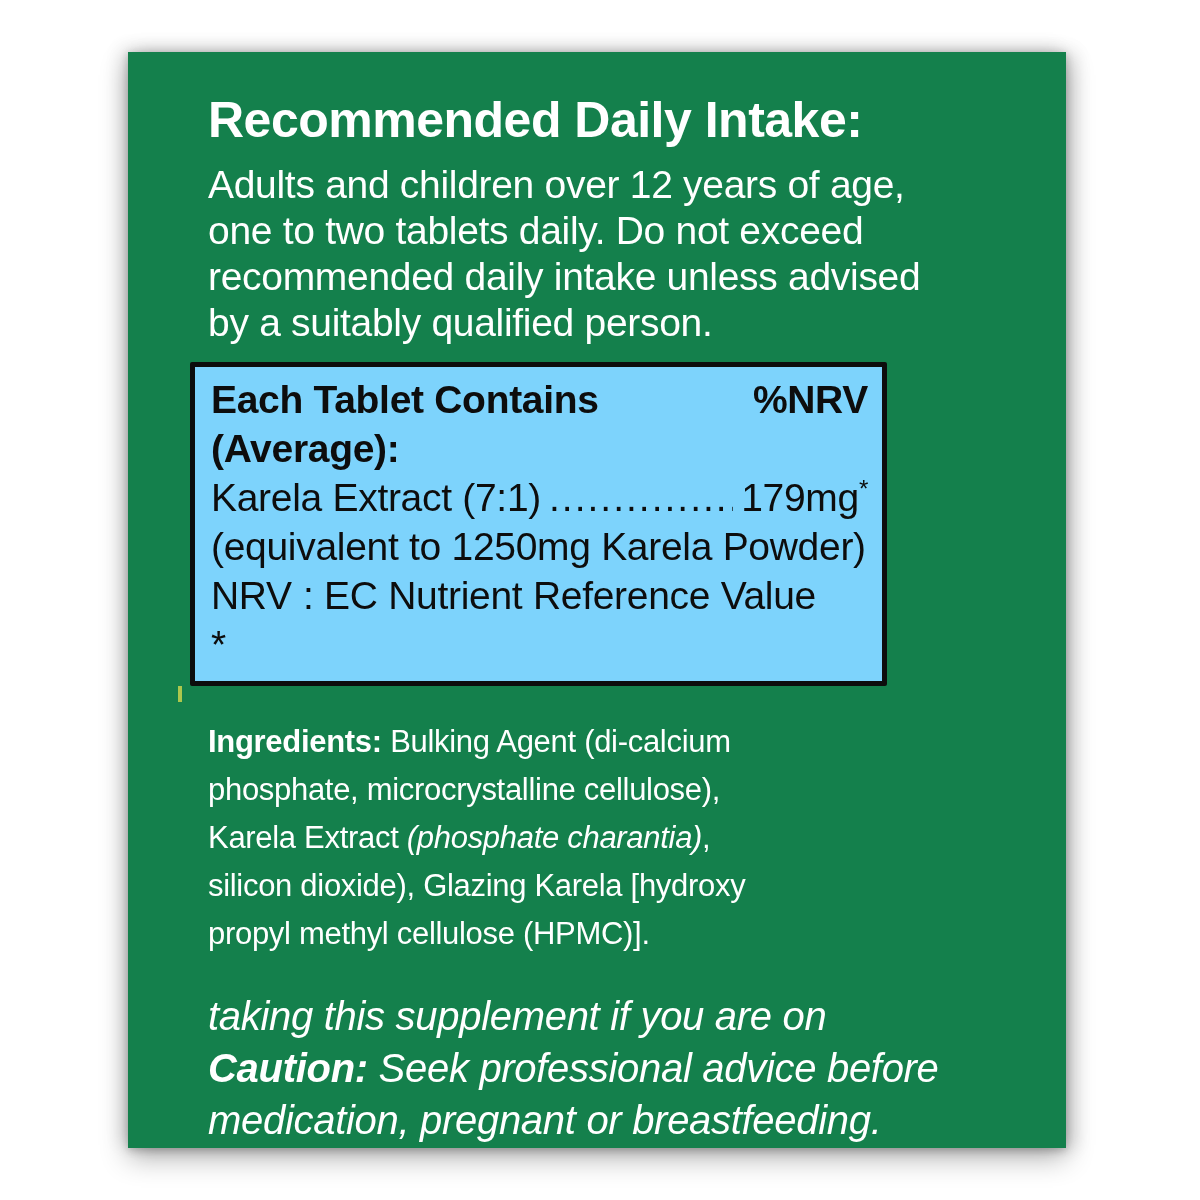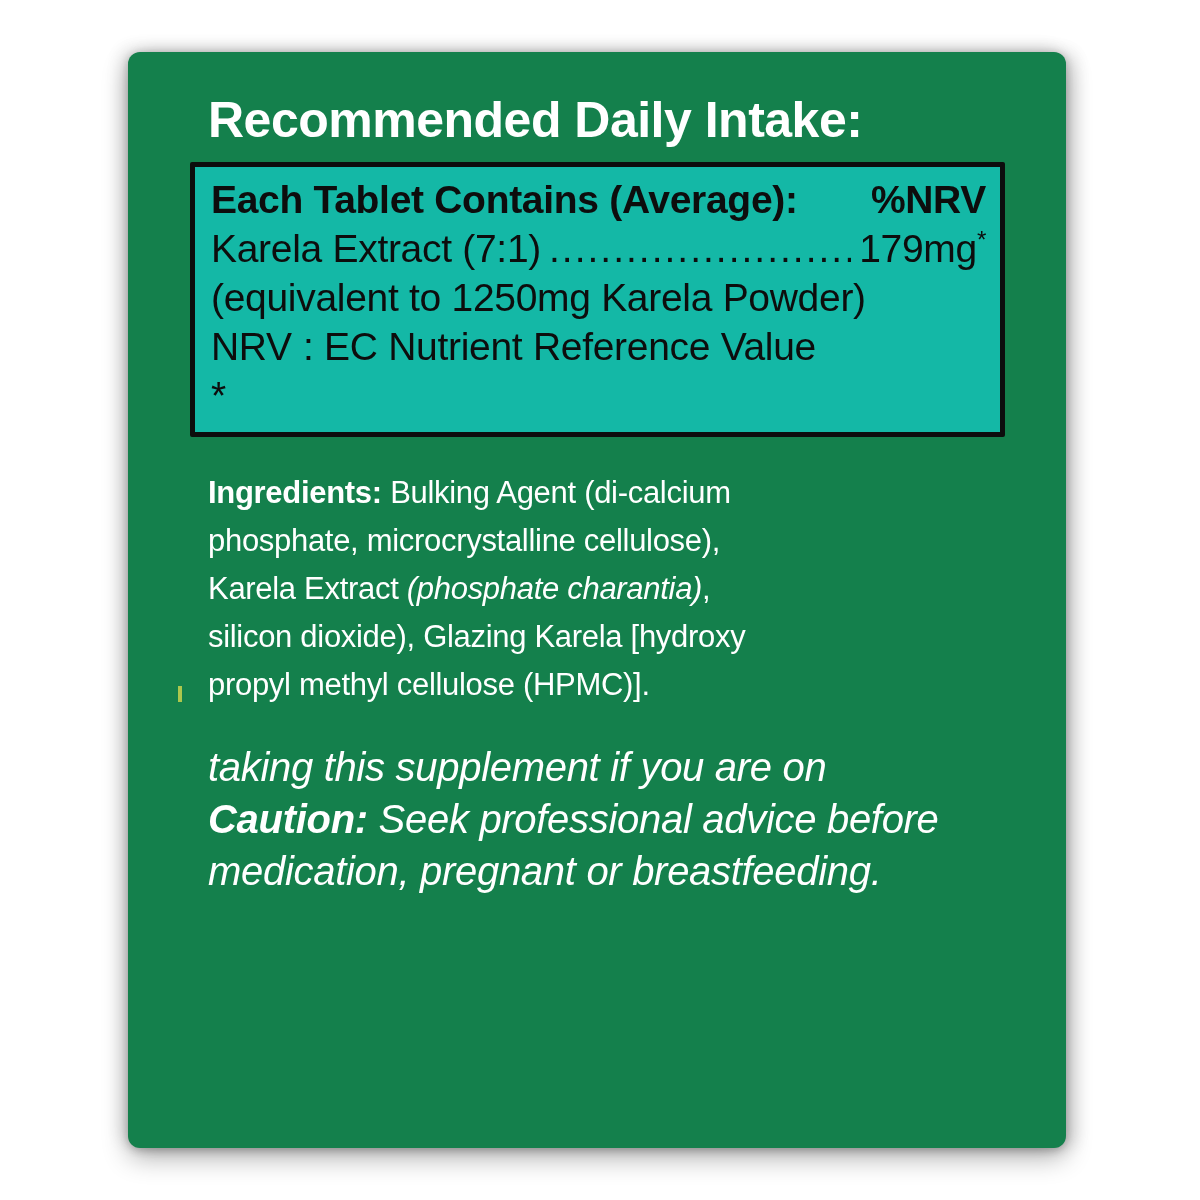--- a/index.html
+++ b/index.html
@@ -20,21 +20,21 @@
   .panel {
     position: absolute;
     left: 128px;
     top: 52px;
     width: 938px;
     height: 1096px;
     box-sizing: border-box;
     padding: 42px 52px 0 80px;
     background: #14804C;
     color: #ffffff;
-    border-radius: 12px;
+    border-radius: 0;
     box-shadow:
       0 10px 26px rgba(0,0,0,0.30),
       0 2px 8px rgba(0,0,0,0.18),
       -7px -4px 16px rgba(0,0,0,0.10),
       9px 0 16px rgba(0,0,0,0.12);
   }
   .title {
     margin: 0;
     font-size: 50px;
     line-height: 52px;
@@ -44,23 +44,23 @@
   .intake {
     margin: 16px 0 0 0;
     font-size: 39px;
     line-height: 46px;
     letter-spacing: -0.3px;
     font-weight: normal;
   }
   .ln { display: block; }
   .facts-box {
     margin: 16px 0 0 -18px;
-    width: 815px;
+    width: 697px;
     box-sizing: border-box;
-    background: #14b8a6;
+    background: #7dd3fc;
     border: 5px solid #0d0d0d;
     border-radius: 2px;
     padding: 8px 14px 12px 16px;
     color: #0d0d0d;
     font-size: 39px;
     line-height: 49px;
     letter-spacing: -0.3px;
   }
   .facts-header {
     display: flex;
@@ -118,20 +118,26 @@
 </head>
 <body>
 
 <div class="page">
   <div class="panel">
 
     <div class="stray-mark"></div>
 
     <h1 class="title">Recommended Daily Intake:</h1>
 
+    <p class="intake">
+      <span class="ln">Adults and children over 12 years of age,</span>
+      <span class="ln">one to two tablets daily. Do not exceed</span>
+      <span class="ln">recommended daily intake unless advised</span>
+      <span class="ln">by a suitably qualified person.</span>
+    </p>
 
     <div class="facts-box">
       <div class="facts-header">
         <span>Each Tablet Contains (Average):</span>
         <span>%NRV</span>
       </div>
       <div class="facts-row">
         <span class="name">Karela Extract (7:1)</span>
         <span class="leader">......................................</span>
         <span class="val"><span>179mg</span><sup>*</sup></span>

